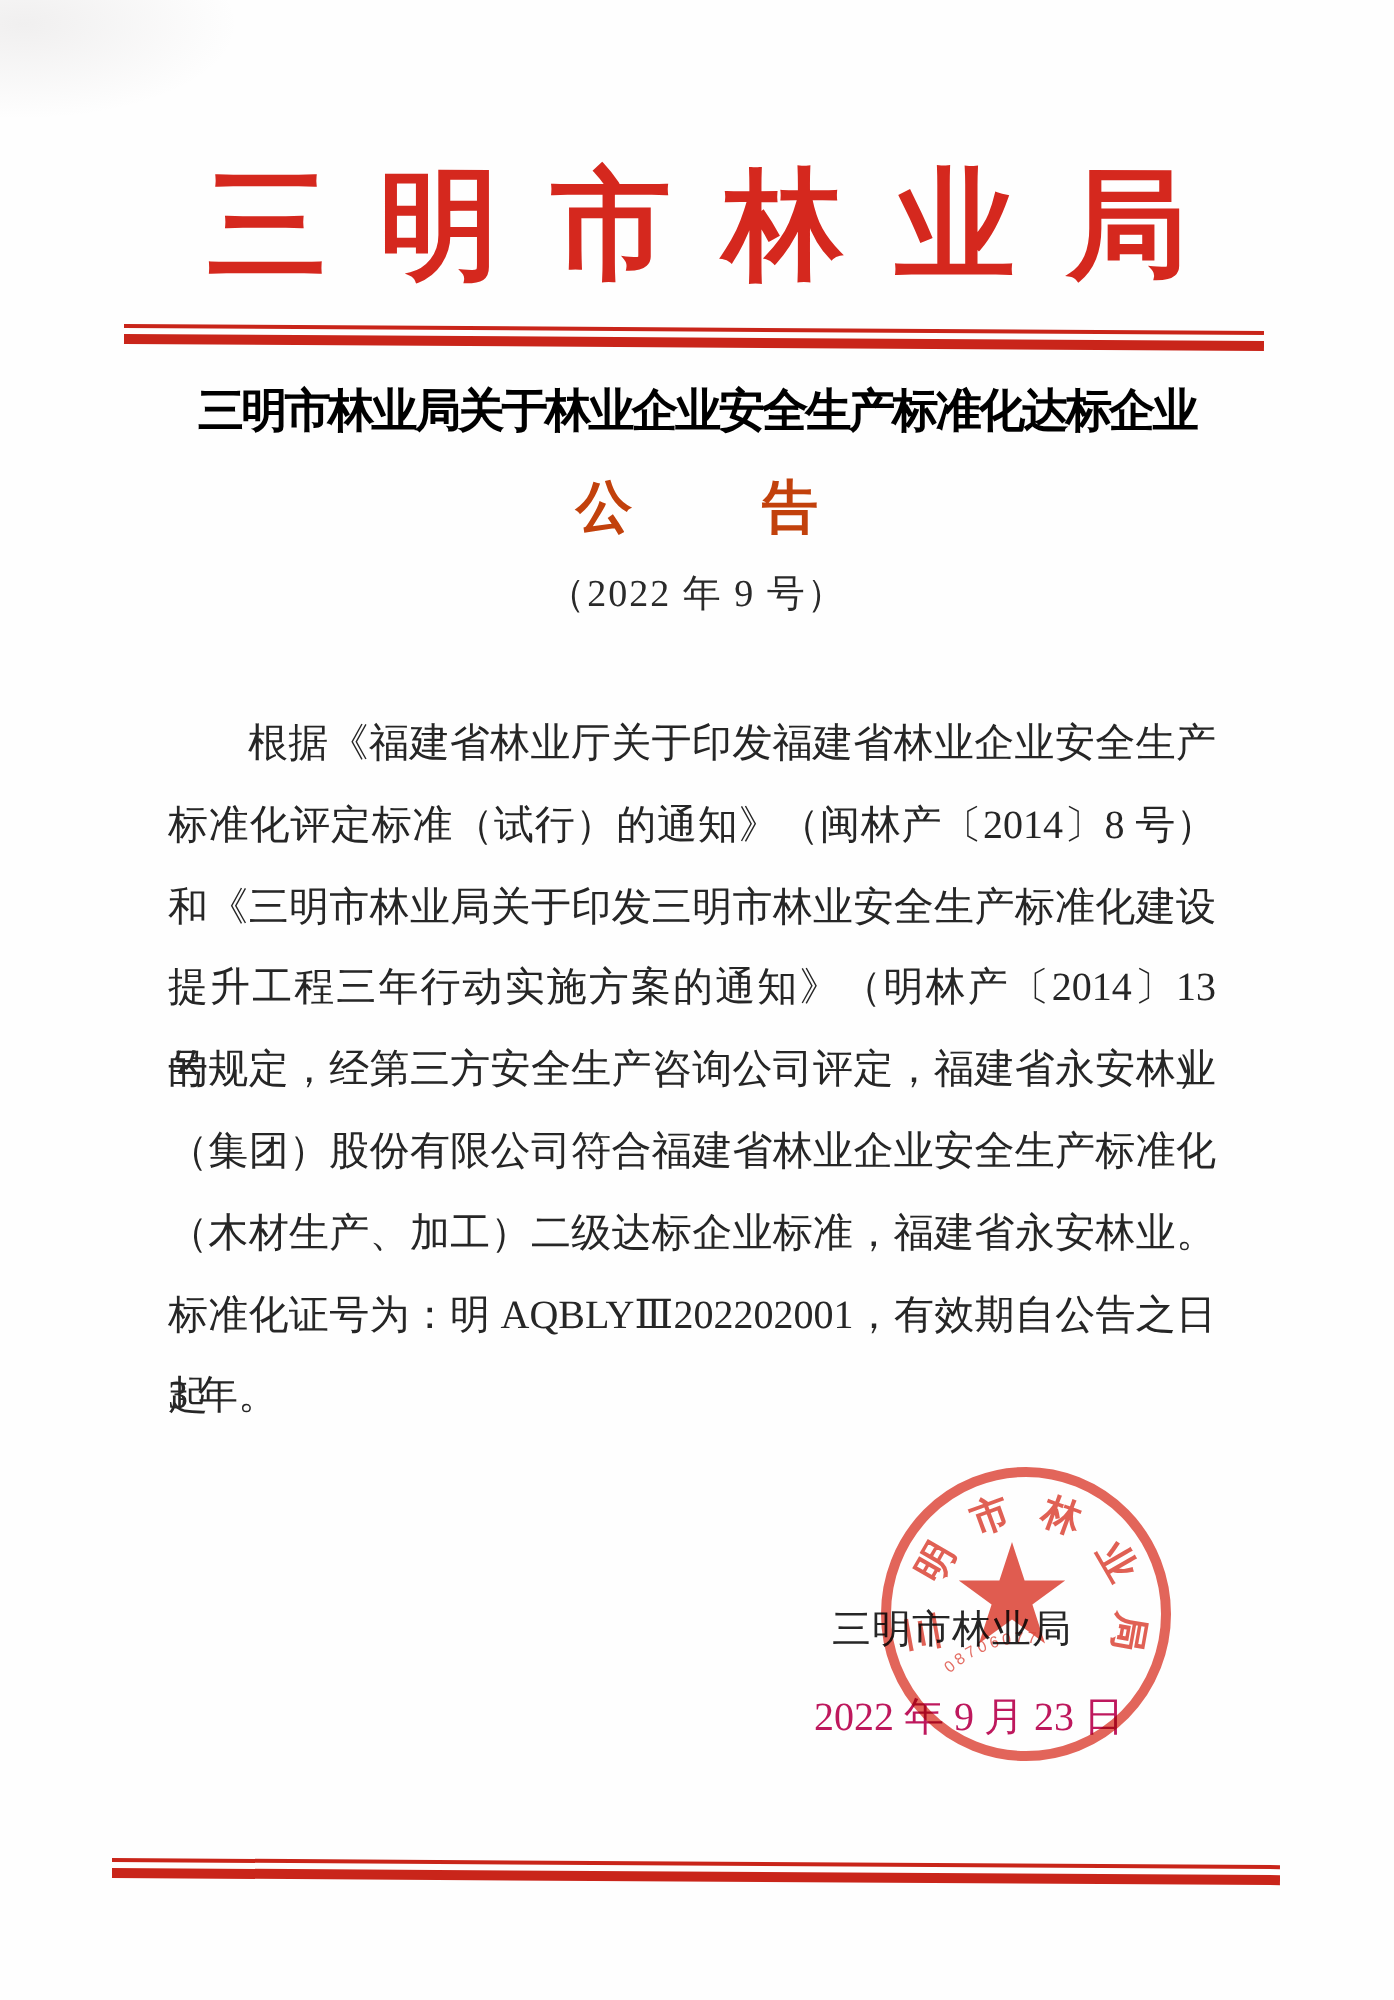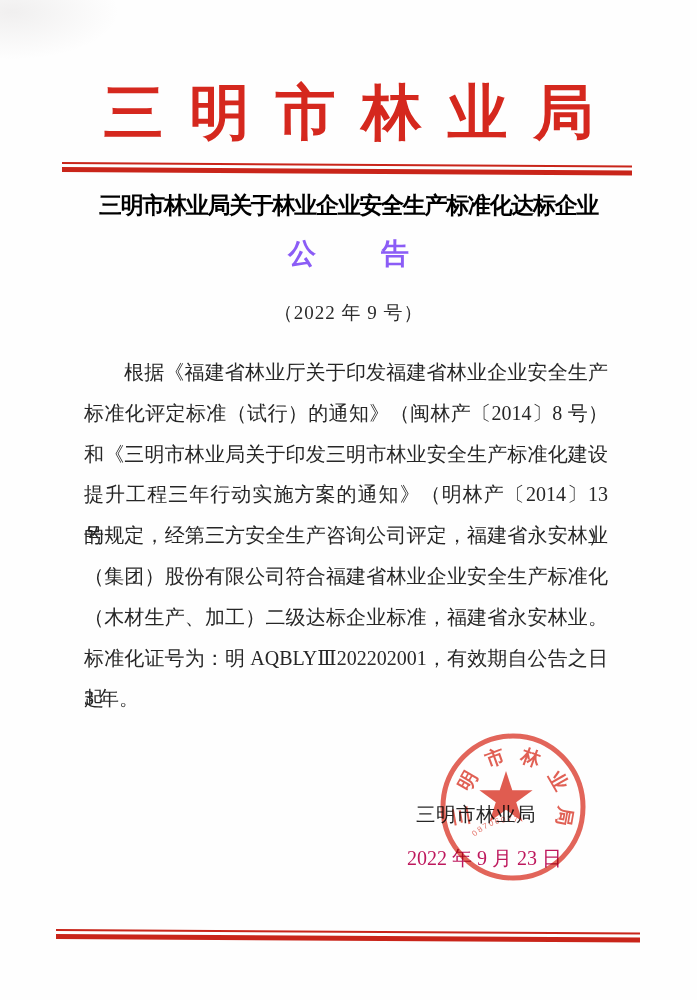--- a/index.html
+++ b/index.html
@@ -24,24 +24,24 @@
   .rule-top-thick{left:62px;top:167px;width:570px;height:5px;transform:rotate(0.35deg);}
   .rule-bottom-thin{left:56px;top:929px;width:584px;height:2px;transform:rotate(0.35deg);}
   .rule-bottom-thick{left:56px;top:934px;width:584px;height:5px;transform:rotate(0.35deg);}
   .doc-title-line1{
     position:absolute;left:0;top:190px;width:697px;text-align:center;
     font-size:23px;font-weight:700;letter-spacing:-1.3px;color:#000000;
     white-space:nowrap;
   }
   .doc-title-line2{
     position:absolute;left:0;top:235px;width:697px;text-align:center;
-    font-size:28px;font-weight:700;color:#8b5cf6;word-spacing:58px;
+    font-size:28px;font-weight:700;color:#c2410c;word-spacing:58px;
   }
   .doc-number{
-    position:absolute;left:0;top:300px;width:697px;text-align:center;
+    position:absolute;left:0;top:284px;width:697px;text-align:center;
     font-size:19px;color:#2a2a2a;letter-spacing:1px;
   }
   .body-block{
     position:absolute;left:84px;top:352px;width:524px;
     font-size:20px;line-height:40.8px;color:#262626;
   }
   .bline{height:40.8px;white-space:nowrap;}
   .bline.j{white-space:normal;text-align:justify;text-align-last:justify;}
   .bline.indent{text-indent:40px;}
   .signature-agency{

